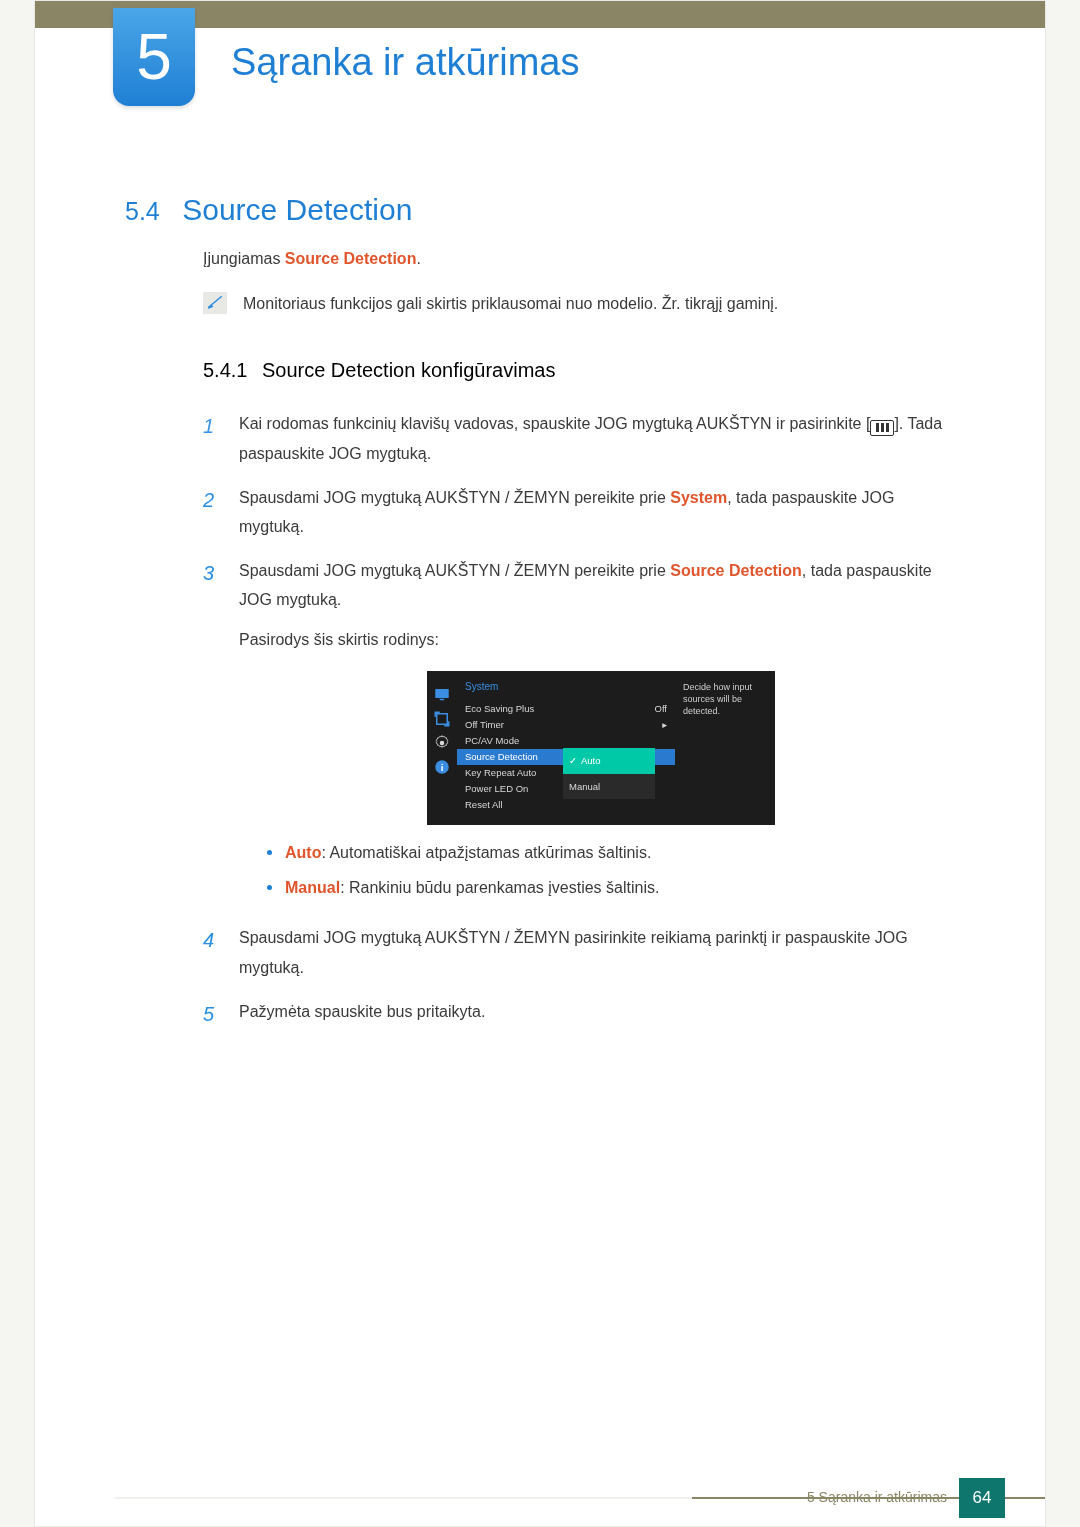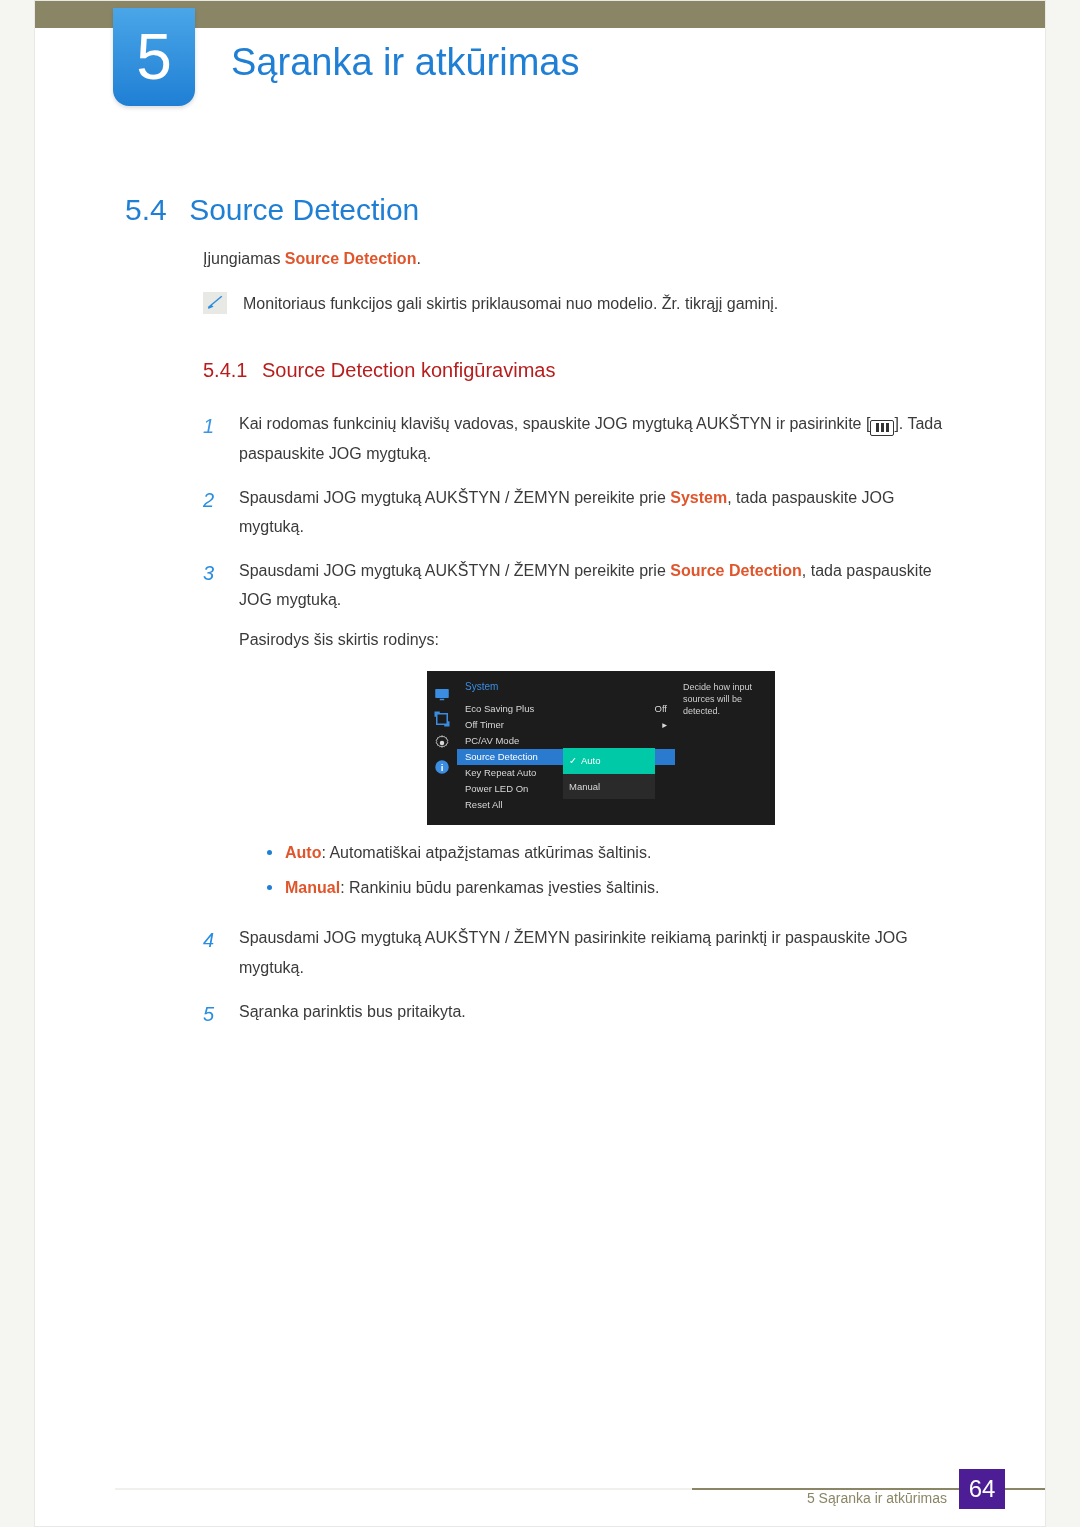--- a/index.html
+++ b/index.html
@@ -44,21 +44,21 @@
     left: 196px; top: 40px;
     font-size: 38px;
     color: #1f7fd4;
     font-weight: 400;
   }
   .section-row {
     position: absolute;
     left: 90px; top: 192px;
   }
   .section-num {
-    font-size: 30px;
+    font-size: 25px;
     color: #1f7fd4;
     font-weight: 400;
     display: inline-block;
     margin-right: 18px;
   }
   .section-title {
     font-size: 30px;
     color: #1f7fd4;
     font-weight: 400;
     display: inline-block;
@@ -84,21 +84,21 @@
     display: flex; align-items:center; justify-content:center;
   }
   .note-icon-wrap svg { width:18px; height:18px; }
   .note-text {
     margin-left: 40px;
     font-size: 16px;
   }
   .subsec-row { margin-top: 36px; }
   .subsec-num, .subsec-title {
     font-size: 20px;
-    color: #b91c1c;
+    color: #000000;
     font-weight: 400;
   }
   .subsec-num { margin-right: 10px; }
   .steps { margin-top: 22px; }
   .step {
     display: flex;
     gap: 18px;
     margin-bottom: 14px;
   }
   .step-num {
@@ -197,41 +197,41 @@
     content: '';
     position: absolute;
     left: 0; top: 11px;
     width: 5px; height: 5px;
     background: #1f7fd4;
     border-radius: 50%;
   }
   .bullet .em { color: #e0552b; font-weight: 700; }
   .footer {
     position: absolute;
-    left: 0; bottom: 17px;
+    left: 0; bottom: 8px;
     width: 100%; height: 40px;
     display: flex;
     justify-content: flex-end;
-    align-items: flex-end;
+    align-items: center;
   }
   .footer-bar {
     position:absolute; left:80px; right:0; bottom:19px; height:2px;
     background: linear-gradient(to right, #f0f0ec 0%, #f0f0ec 62%, #8a8665 62%, #8a8665 100%);
   }
   .footer-chap {
     font-size: 14px;
     color: #8a8665;
     margin-right: 12px;
     z-index:2;
     padding-bottom:3px;
   }
   .footer-page {
-    background: #4c1d95;
+    background: #0f766e;
     color: #fff;
-    font-size: 24px;
+    font-size: 17px;
     width: 46px; height: 40px;
     display: flex;
     align-items: center;
     justify-content: center;
     z-index:2;
     margin-right: 40px;
   }
 </style>
 </head>
 <body>
@@ -374,21 +374,21 @@
         </div>
       </div>
 
       <div class="step">
         <div class="step-num">4</div>
         <div class="step-body">Spausdami JOG mygtuką AUKŠTYN / ŽEMYN pasirinkite reikiamą parinktį ir paspauskite JOG mygtuką.</div>
       </div>
 
       <div class="step">
         <div class="step-num">5</div>
-        <div class="step-body">Sąranka parinktis bus pritaikyta.</div>
+        <div class="step-body">Pažymėta spauskite bus pritaikyta.</div>
       </div>
 
     </div>
   </div>
 
   <div class="footer">
     <div class="footer-bar"></div>
     <div class="footer-chap">5 Sąranka ir atkūrimas</div>
     <div class="footer-page">64</div>
   </div>

